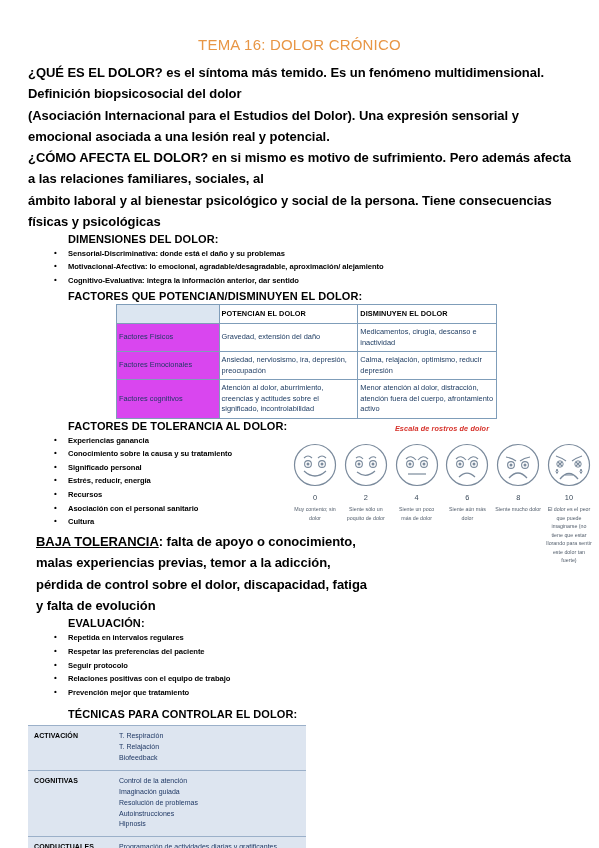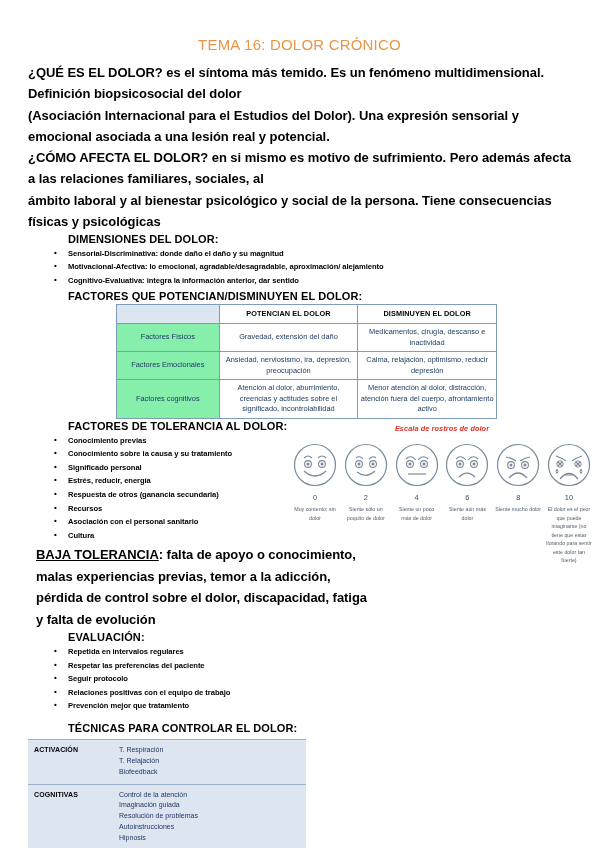--- a/index.html
+++ b/index.html
@@ -76,39 +76,39 @@
 
   
   .tbl1-wrap { padding-left: 88px; padding-right: 74px; margin-top: 2px; }
   table.tbl1 {
     width: 100%;
     border-collapse: collapse;
     table-layout: fixed;
   }
   table.tbl1 td, table.tbl1 th {
     border: 1px solid #7f9db9;
-    text-align: center;
+    text-align: left;
     vertical-align: middle;
     font-size: 7.4px;
     line-height: 1.42;
     padding: 3px 2px;
     font-weight: normal;
     color: #17365d;
   }
   table.tbl1 th {
     font-weight: bold;
     font-size: 7.3px;
     background: #ffffff;
     color: #000000;
     letter-spacing: 0.1px;
     padding: 4px 2px;
   }
   table.tbl1 th.blank { border-left: 1px solid #7f9db9; background: #dce6f1; }
   table.tbl1 td.rowhead {
-    background: #86efac;
+    background: #d946ef;
     font-weight: normal;
     color: #1f3864;
   }
   table.tbl1 col.c0 { width: 27%; }
   table.tbl1 col.c1 { width: 36.5%; }
   table.tbl1 col.c2 { width: 36.5%; }
 
   
   .faces-block {
     position: absolute;
@@ -183,21 +183,21 @@
 
   <div class="para">
     <p>¿QUÉ ES EL DOLOR? es el síntoma más temido. Es un fenómeno multidimensional. Definición biopsicosocial del dolor</p>
     <p>(Asociación Internacional para el Estudios del Dolor). Una expresión sensorial y emocional asociada a una lesión real y potencial.</p>
     <p>¿CÓMO AFECTA EL DOLOR? en si mismo es motivo de sufrimiento. Pero además afecta a las relaciones familiares, sociales, al</p>
     <p>ámbito laboral y al bienestar psicológico y social de la persona. Tiene consecuencias físicas y psicológicas</p>
   </div>
 
   <div class="section-head">DIMENSIONES DEL DOLOR:</div>
   <ul class="bullets">
-    <li>Sensorial-Discriminativa: donde daño el daño y su magnitud</li>
+    <li>Sensorial-Discriminativa: donde está el daño y su problemas</li>
     <li>Motivacional-Afectiva: lo emocional, agradable/desagradable, aproximación/ alejamiento</li>
     <li>Cognitivo-Evaluativa: integra la información anterior, dar sentido</li>
   </ul>
 
   <div class="section-head">FACTORES QUE POTENCIAN/DISMINUYEN EL DOLOR:</div>
 
   <div class="tbl1-wrap">
     <table class="tbl1">
       <colgroup>
           <col class="c0">
@@ -226,25 +226,24 @@
           <td class="rowhead">Factores cognitivos</td>
           <td>Atención al dolor, aburrimiento, creencias y actitudes sobre el significado, incontrolabilidad</td>
           <td>Menor atención al dolor, distracción, atención fuera del cuerpo, afrontamiento activo</td>
         </tr>
       </tbody>
     </table>
   </div>
 
   <div class="section-head" style="">FACTORES DE TOLERANCIA AL DOLOR:</div>
   <ul class="bullets">
-    <li>Conocimiento previas</li>
+    <li>Experiencias ganancia</li>
     <li>Conocimiento sobre la causa y su tratamiento</li>
     <li>Significado personal</li>
     <li>Estrés, reducir, energía</li>
-    <li>Respuesta de otros (ganancia secundaria)</li>
     <li>Recursos</li>
     <li>Asociación con el personal sanitario</li>
     <li>Cultura</li>
   </ul>
 
   <div class="para" style="padding-left:8px;">
     <p><span class="underline-lbl">BAJA TOLERANCIA</span><span>: falta de apoyo o conocimiento,</span></p>
     <p>malas experiencias previas, temor a la adicción,</p>
     <p>pérdida de control sobre el dolor, discapacidad, fatiga</p>
     <p>y falta de evolución</p>

